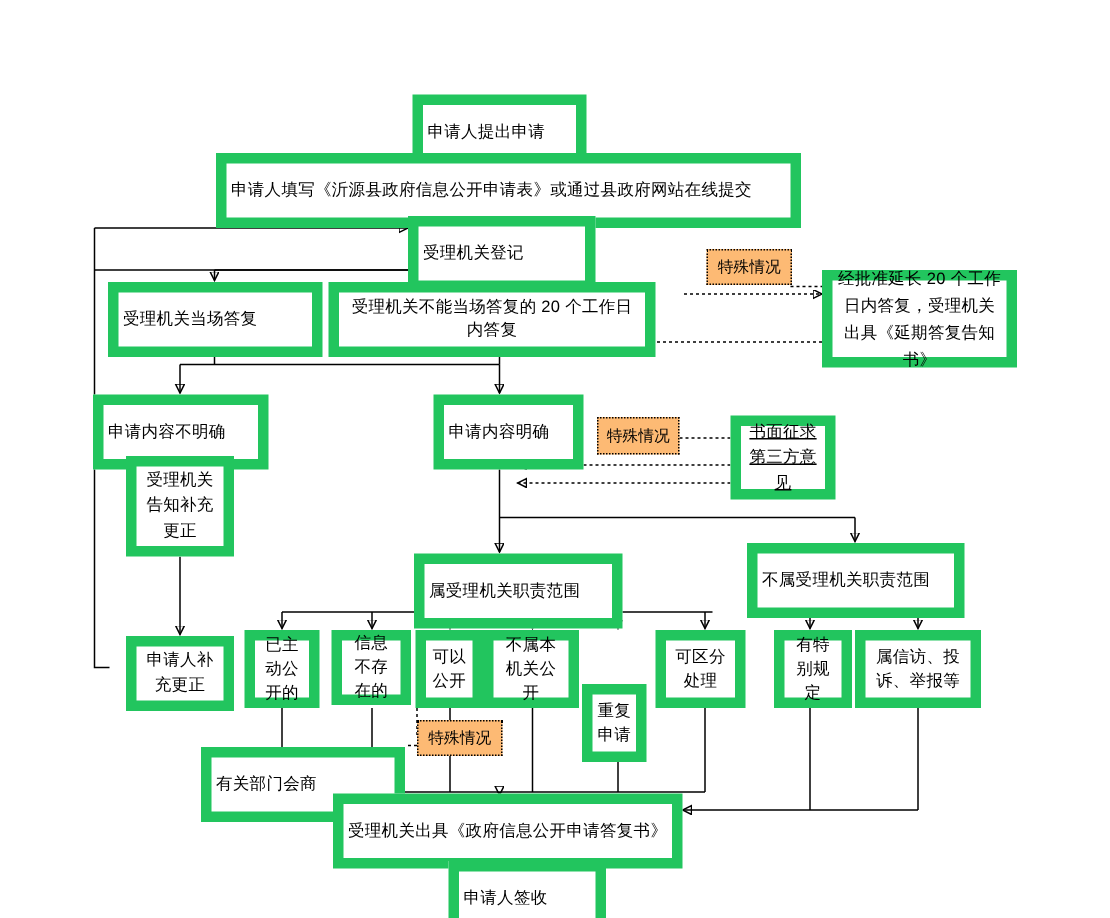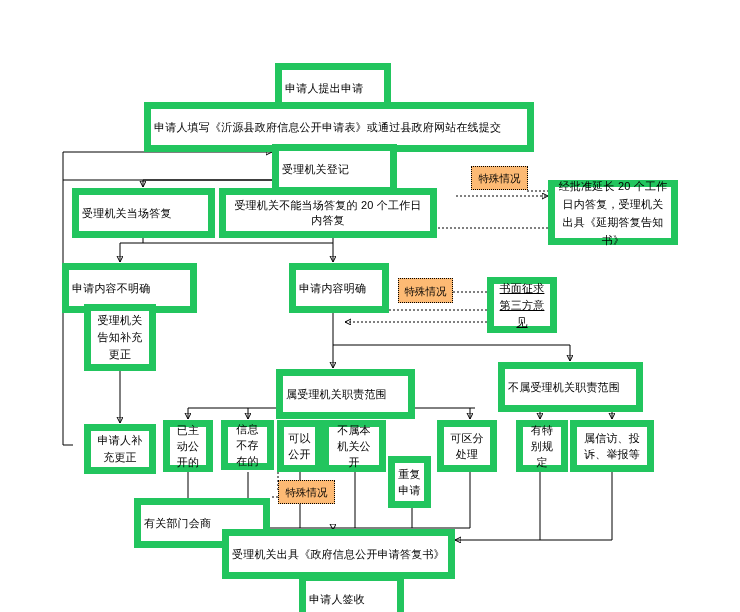--- a/index.html
+++ b/index.html
@@ -182,21 +182,21 @@
   </div>
 
   <div class="note" style="left:471px; top:166px; width:57px; height:24px;">
     <span>特殊情况</span>
   </div>
 
   <div class="node" style="left:548px; top:180px; width:130px; height:65px; line-height:18px;">
     <span>经批准延长 20 个工作日内答复，受理机关出具《延期答复告知书》</span>
   </div>
 
-  <div class="node" style="left:62px; top:263px; width:135px; height:27px;">
+  <div class="node" style="left:62px; top:263px; width:117px; height:27px;">
     <span>申请内容不明确</span>
   </div>
 
   <div class="node" style="left:289px; top:263px; width:100px; height:27px;">
     <span>申请内容明确</span>
   </div>
 
   <div class="note" style="left:398px; top:278px; width:55px; height:25px;">
     <span>特殊情况</span>
   </div>

